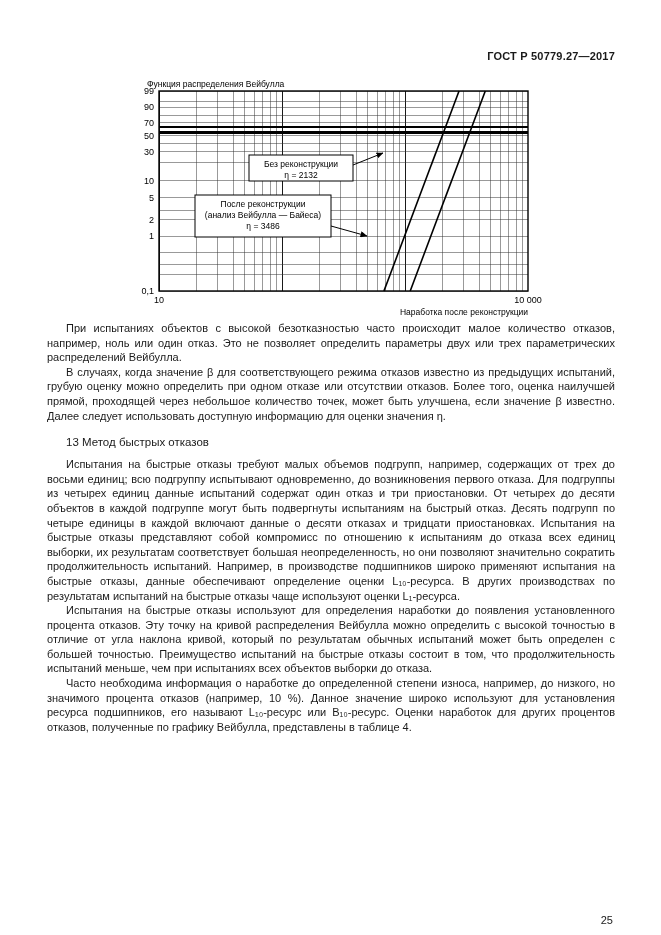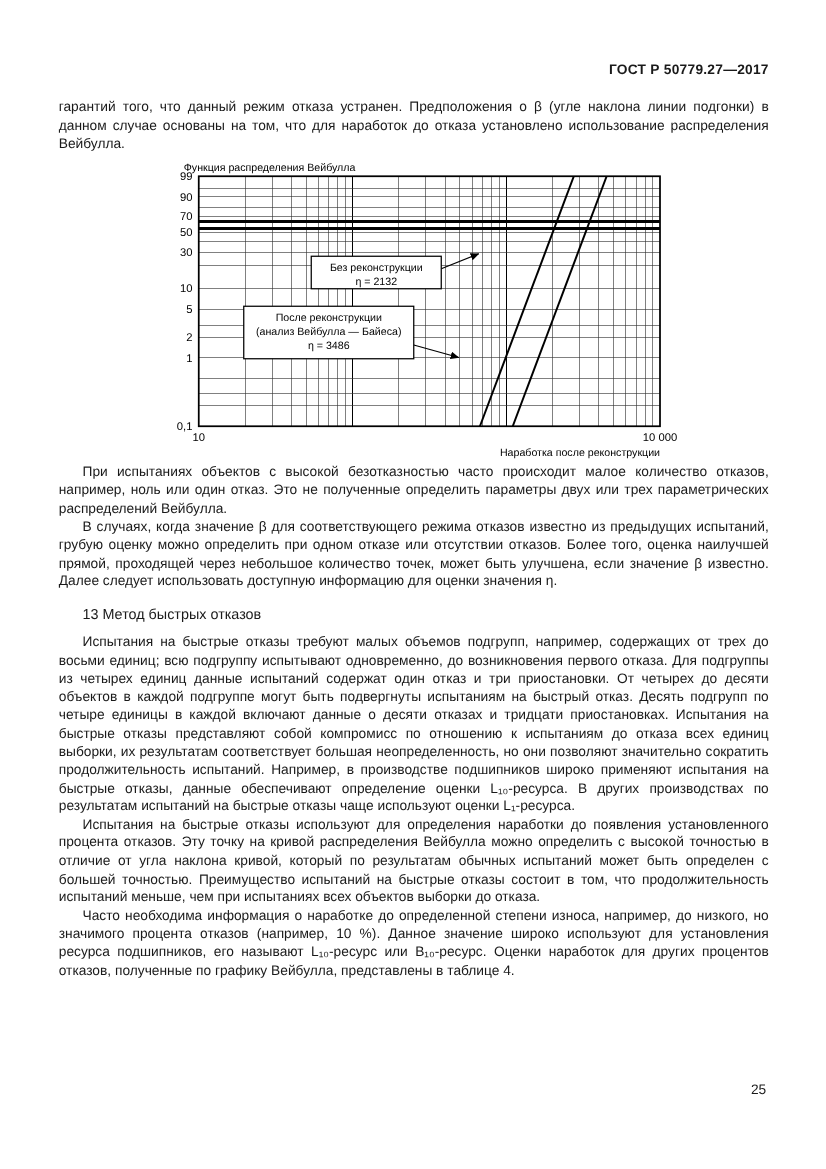--- a/index.html
+++ b/index.html
@@ -43,32 +43,31 @@
   }
   .section-heading {
     font-size: 11.5px;
     font-weight: normal;
     margin: 13px 0 9px 0;
     text-indent: 19px;
   }
   .page-number {
     position: absolute;
     right: 48px;
-    top: 866px;
+    top: 914px;
     font-size: 11px;
   }
 </style>
 </head>
 <body>
 
 <div class="page">
 
   <div class="doc-header">ГОСТ Р 50779.27—2017</div>
 
-  <p class="body">гарантий того, что данный режим отказа устранен. Предположения о β (угле наклона линии подгонки) в данном случае основаны на том, что для наработок до отказа установлено использование распределения Вейбулла.</p>
 
   <div class="figure-wrap">
     <svg width="434" height="240" viewBox="0 0 434 240">
         <defs>
           <marker id="arrhead" markerWidth="7" markerHeight="6" refX="6.5" refY="3" orient="auto" markerUnits="userSpaceOnUse">
             <path d="M0,0 L7,3 L0,6 Z" fill="#000"></path>
           </marker>
         </defs>
         <line x1="48" y1="12" x2="48" y2="212" stroke="#000" stroke-width="0.9" shape-rendering="crispEdges"></line>
         <line x1="85.02668946666967" y1="12" x2="85.02668946666967" y2="212" stroke="#333" stroke-width="0.5" shape-rendering="crispEdges"></line>
@@ -139,21 +138,21 @@
         <text x="190" y="88" font-size="8.5" text-anchor="middle">Без реконструкции</text>
         <text x="190" y="99" font-size="8.5" text-anchor="middle">η = 2132</text>
         <line x1="220" y1="147" x2="256" y2="157" stroke="#000" stroke-width="1" marker-end="url(#arrhead)"></line>
         <rect x="84" y="116" width="136" height="42" fill="#fff" stroke="#000" stroke-width="1"></rect>
         <text x="152" y="128" font-size="8.5" text-anchor="middle">После реконструкции</text>
         <text x="152" y="139" font-size="8.5" text-anchor="middle">(анализ Вейбулла — Байеса)</text>
         <text x="152" y="150" font-size="8.5" text-anchor="middle">η = 3486</text>
       </svg>
   </div>
 
-  <p class="body indent">При испытаниях объектов с высокой безотказностью часто происходит малое количество отказов, например, ноль или один отказ. Это не полученные определить параметры двух или трех параметрических распределений Вейбулла.</p>
+  <p class="body indent">При испытаниях объектов с высокой безотказностью часто происходит малое количество отказов, например, ноль или один отказ. Это не позволяет определить параметры двух или трех параметрических распределений Вейбулла.</p>
   <p class="body indent">В случаях, когда значение β для соответствующего режима отказов известно из предыдущих испытаний, грубую оценку можно определить при одном отказе или отсутствии отказов. Более того, оценка наилучшей прямой, проходящей через небольшое количество точек, может быть улучшена, если значение β известно. Далее следует использовать доступную информацию для оценки значения η.</p>
 
   <h2 class="section-heading">13 Метод быстрых отказов</h2>
 
   <p class="body indent">Испытания на быстрые отказы требуют малых объемов подгрупп, например, содержащих от трех до восьми единиц; всю подгруппу испытывают одновременно, до возникновения первого отказа. Для подгруппы из четырех единиц данные испытаний содержат один отказ и три приостановки. От четырех до десяти объектов в каждой подгруппе могут быть подвергнуты испытаниям на быстрый отказ. Десять подгрупп по четыре единицы в каждой включают данные о десяти отказах и тридцати приостановках. Испытания на быстрые отказы представляют собой компромисс по отношению к испытаниям до отказа всех единиц выборки, их результатам соответствует большая неопределенность, но они позволяют значительно сократить продолжительность испытаний. Например, в производстве подшипников широко применяют испытания на быстрые отказы, данные обеспечивают определение оценки L₁₀-ресурса. В других производствах по результатам испытаний на быстрые отказы чаще используют оценки L₁-ресурса.</p>
   <p class="body indent">Испытания на быстрые отказы используют для определения наработки до появления установленного процента отказов. Эту точку на кривой распределения Вейбулла можно определить с высокой точностью в отличие от угла наклона кривой, который по результатам обычных испытаний может быть определен с большей точностью. Преимущество испытаний на быстрые отказы состоит в том, что продолжительность испытаний меньше, чем при испытаниях всех объектов выборки до отказа.</p>
   <p class="body indent">Часто необходима информация о наработке до определенной степени износа, например, до низкого, но значимого процента отказов (например, 10 %). Данное значение широко используют для установления ресурса подшипников, его называют L₁₀-ресурс или B₁₀-ресурс. Оценки наработок для других процентов отказов, полученные по графику Вейбулла, представлены в таблице 4.</p>
 
   <div class="page-number">25</div>
 

